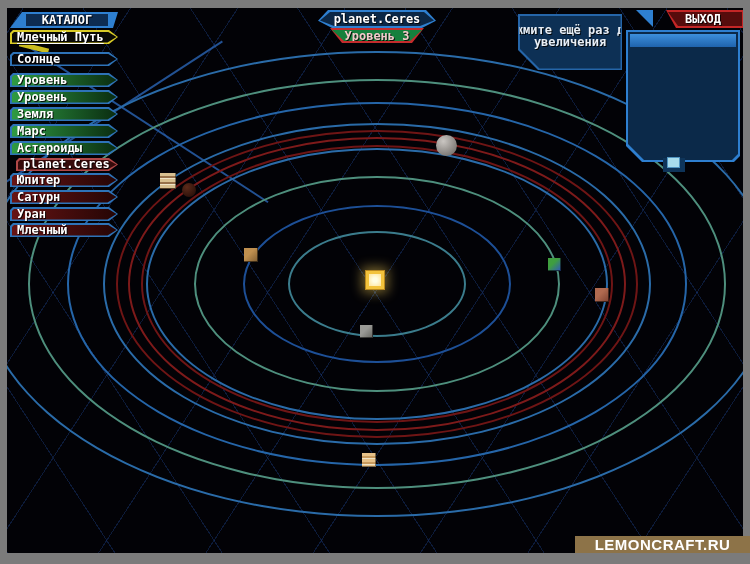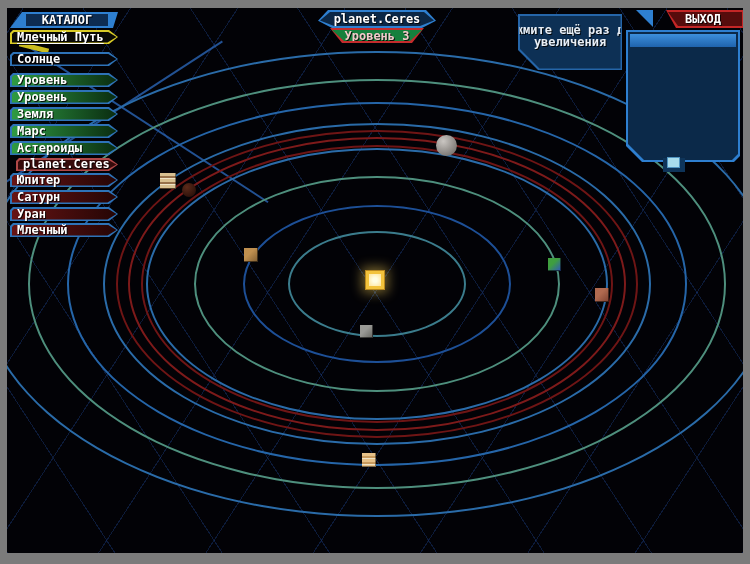--- a/index.html
+++ b/index.html
@@ -219,13 +219,16 @@
     </div>
 
     <div class="panel">
       <div class="fillp"></div>
       <div class="phead"></div>
     </div>
     <div class="panel-stem"></div>
     <div class="panel-tab"></div>
   </div>
 
+  <div class="watermark">
+    <span>LEMONCRAFT.RU</span>
+  </div>
 </div>
 
 </body></html>

